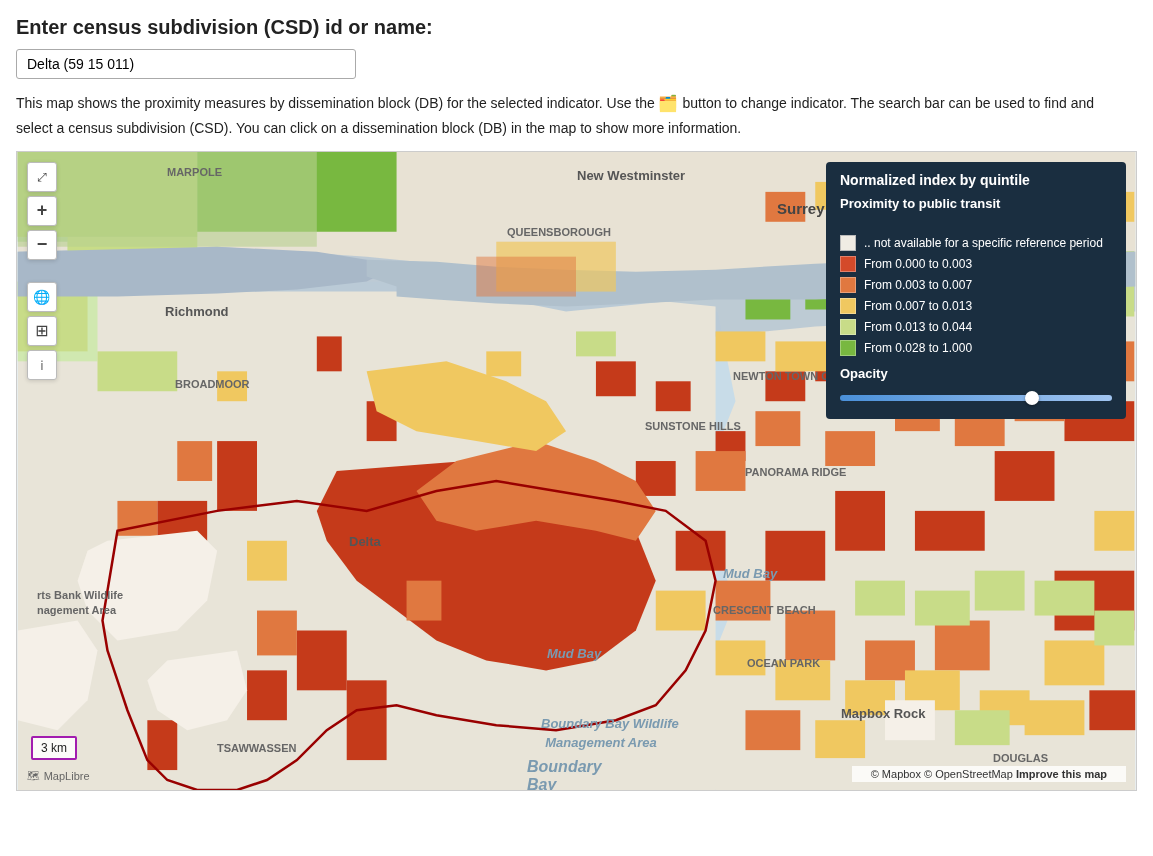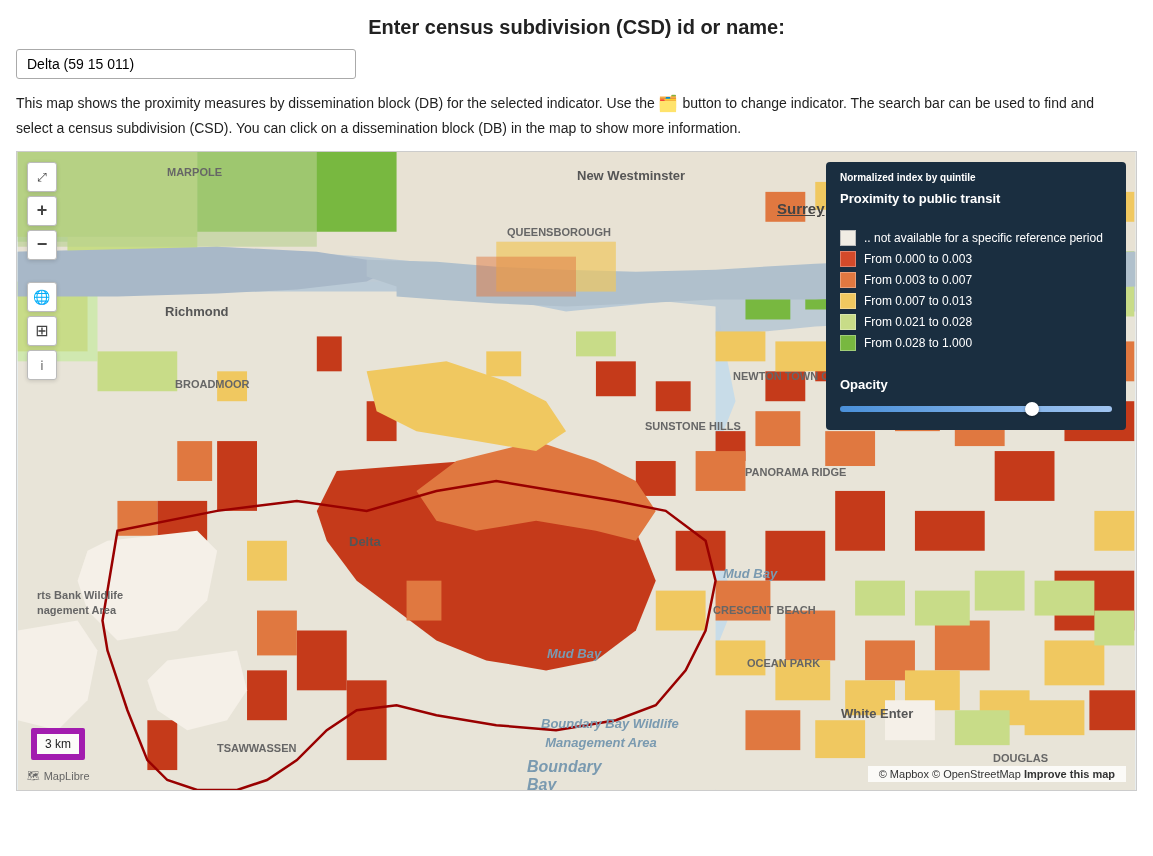--- a/index.html
+++ b/index.html
@@ -11,21 +11,20 @@
       min-height: 856px;
       color: #222;
     }
     .page-wrapper {
       padding: 16px 16px 0 16px;
     }
     .page-title {
       font-size: 20px;
       font-weight: bold;
       margin-bottom: 10px;
-      text-align: center;
     }
     .search-input {
       width: 340px;
       padding: 6px 10px;
       border: 1px solid #aaa;
       border-radius: 3px;
       font-size: 14px;
       margin-bottom: 12px;
       display: block;
     }
@@ -78,21 +77,21 @@
       right: 10px;
       background: #1a2e40;
       color: #fff;
       border-radius: 4px;
       padding: 10px 14px;
       width: 300px;
       z-index: 20;
       font-size: 13px;
     }
     .legend-title {
-      font-size: 10px;
+      font-size: 14px;
       font-weight: bold;
       margin-bottom: 8px;
     }
     .legend-subtitle {
       font-size: 13px;
       font-weight: bold;
       margin-bottom: 24px;
     }
     .legend-item {
       display: flex;
@@ -104,21 +103,21 @@
     }
     .legend-swatch {
       width: 16px;
       height: 16px;
       flex-shrink: 0;
       border: 1px solid rgba(255,255,255,0.3);
     }
     .opacity-label {
       font-size: 13px;
       font-weight: bold;
-      margin-top: 26px;
+      margin-top: 10px;
       margin-bottom: 6px;
     }
     .opacity-slider-track {
       width: 100%;
       height: 6px;
       background: linear-gradient(to right, #4a90d9, #a0c4f0);
       border-radius: 3px;
       position: relative;
     }
     .opacity-slider-thumb {
@@ -131,35 +130,35 @@
       left: 68%;
       box-shadow: 0 1px 3px rgba(0,0,0,0.4);
       cursor: pointer;
     }
     
     .scale-bar {
       position: absolute;
       bottom: 30px;
       left: 14px;
       background: rgba(255,255,255,0.85);
-      border: 6px solid #a21caf;
+      border: 2px solid #a21caf;
       padding: 3px 8px;
       font-size: 12px;
       z-index: 10;
       border-radius: 2px;
     }
     
     .attribution {
       position: absolute;
       bottom: 8px;
       right: 10px;
       font-size: 11px;
       color: #333;
       background: rgba(255,255,255,0.8);
-      padding: 2px 11px;
+      padding: 2px 19px;
       z-index: 10;
     }
     .attribution strong { font-weight: bold; cursor: pointer; }
     
     .maplibre-logo {
       position: absolute;
       bottom: 8px;
       left: 10px;
       font-size: 11px;
       color: #666;
@@ -348,32 +347,32 @@
       <rect x="800" y="30" width="45" height="28" fill="#f0c860"></rect>
       <rect x="860" y="40" width="40" height="30" fill="#c53a1a"></rect>
       <rect x="910" y="30" width="45" height="30" fill="#e07840"></rect>
       <rect x="960" y="40" width="40" height="28" fill="#78b840"></rect>
       <rect x="1010" y="30" width="50" height="30" fill="#c8dc88"></rect>
       <rect x="1070" y="40" width="50" height="30" fill="#f0c860"></rect>
     </svg>
 
     <div class="map-label small" style="left:150px; top:14px;">MARPOLE</div>
     <div class="map-label" style="left:560px; top:16px;">New Westminster</div>
-    <div class="map-label large" style="left:760px; top:48px;text-decoration:underline;">Surrey</div>
+    <div class="map-label large" style="left:760px; top:48px;">Surrey</div>
     <div class="map-label small" style="left:490px; top:74px;">QUEENSBOROUGH</div>
     <div class="map-label" style="left:148px; top:152px;">Richmond</div>
     <div class="map-label small" style="left:158px; top:226px;">BROADMOOR</div>
     <div class="map-label small" style="left:716px; top:218px; text-align:center; width:80px;">NEWTON TOWN CENTRE</div>
     <div class="map-label small" style="left:628px; top:268px; text-align:center; width:80px;">SUNSTONE HILLS</div>
     <div class="map-label small" style="left:728px; top:314px; width:84px;">PANORAMA RIDGE</div>
     <div class="map-label" style="left:332px; top:382px;">Delta</div>
     <div class="map-label water" style="left:706px; top:414px;">Mud Bay</div>
     <div class="map-label small" style="left:696px; top:452px; text-align:center; width:52px;">CRESCENT BEACH</div>
     <div class="map-label small" style="left:730px; top:505px; text-align:center; width:60px;">OCEAN PARK</div>
-    <div class="map-label" style="left:824px; top:554px;">White Enter</div>
+    <div class="map-label" style="left:824px; top:554px;">Mapbox Rock</div>
     <div class="map-label water" style="left:530px; top:494px;">Mud Bay</div>
     <div class="map-label small" style="left:20px; top:436px; width:95px; line-height:1.4;">rts Bank Wildlife<br>nagement Area</div>
     <div class="map-label water" style="left:524px; top:562px; text-align:center; width:120px; line-height:1.5;">Boundary Bay Wildlife<br>Management Area</div>
     <div class="map-label water" style="left:510px; top:606px; font-size:16px;">Boundary<br>Bay</div>
     <div class="map-label small" style="left:200px; top:590px;">TSAWWASSEN</div>
     <div class="map-label small" style="left:976px; top:600px;">DOUGLAS</div>
 
     <div class="controls-col" style="left:10px; top:10px; gap:4px; display:flex; flex-direction:column;">
       <div class="ctrl-btn" style="font-size:12px;">⤢</div>
       <div class="ctrl-btn" style="font-size:18px; font-weight:bold;">+</div>
@@ -400,21 +399,21 @@
       <div class="legend-item">
         <div class="legend-swatch" style="background:#e07840;"></div>
         <span>From 0.003 to 0.007</span>
       </div>
       <div class="legend-item">
         <div class="legend-swatch" style="background:#f0c860;"></div>
         <span>From 0.007 to 0.013</span>
       </div>
       <div class="legend-item">
         <div class="legend-swatch" style="background:#c8dc88;"></div>
-        <span>From 0.021 to 0.028</span>
+        <span>From 0.013 to 0.044</span>
       </div>
       <div class="legend-item">
         <div class="legend-swatch" style="background:#78b840;"></div>
         <span>From 0.028 to 1.000</span>
       </div>
 
       <div class="opacity-label">Opacity</div>
       <div style="position:relative; padding:8px 0;">
         <div class="opacity-slider-track">
           <div class="opacity-slider-thumb"></div>

